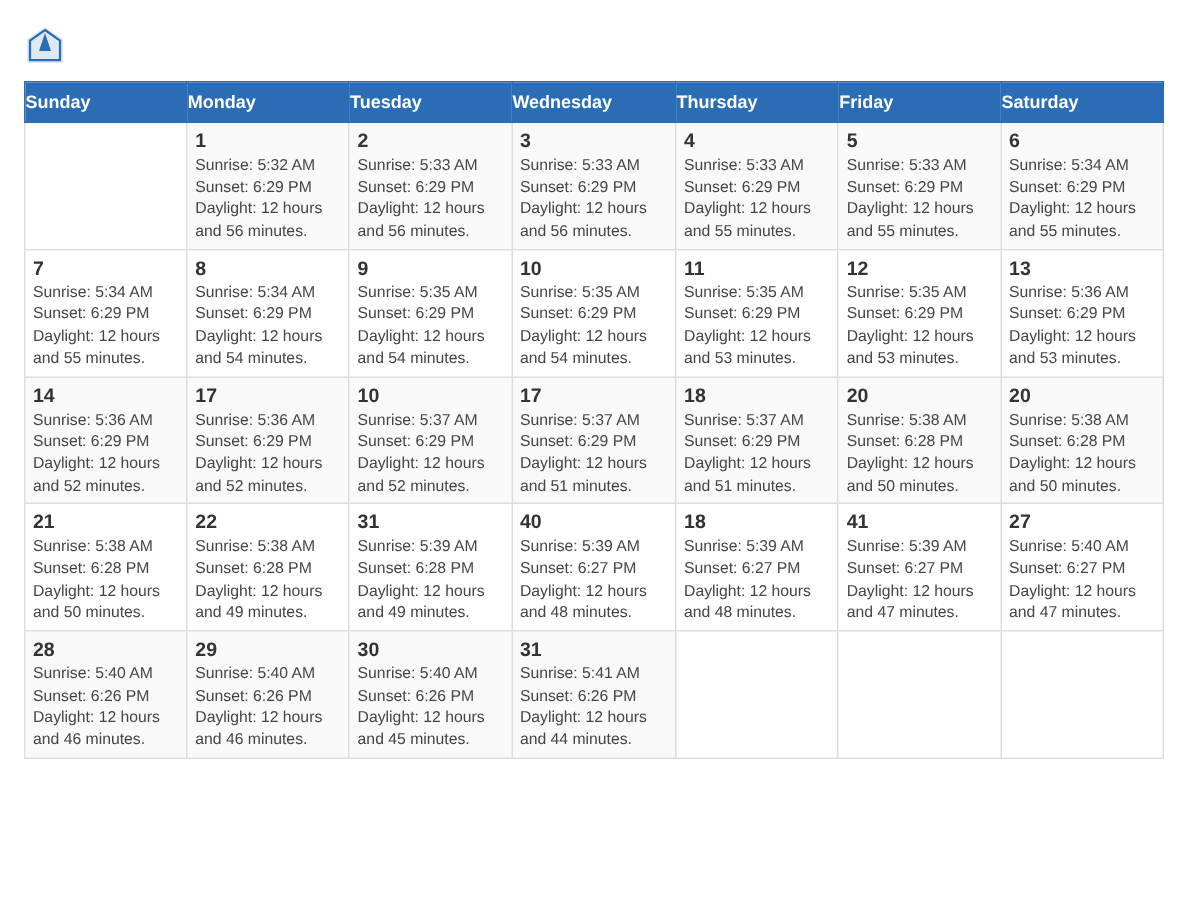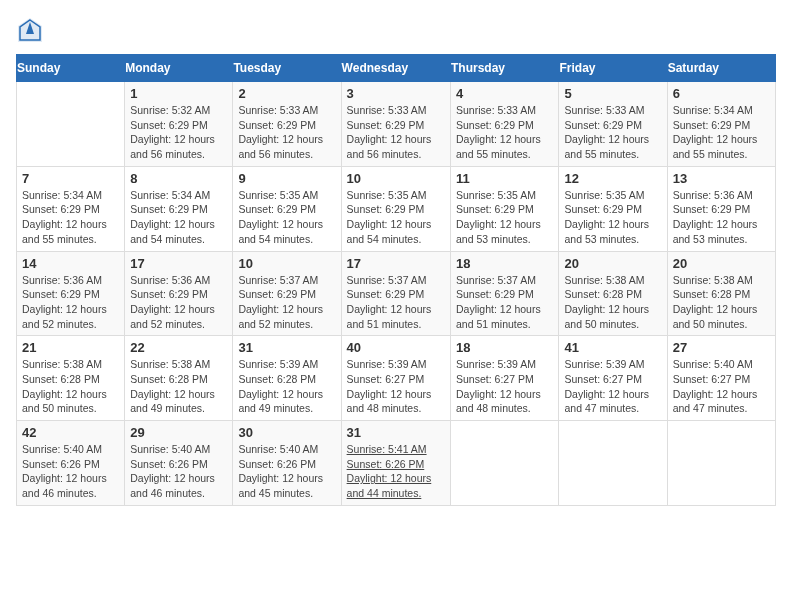--- a/index.html
+++ b/index.html
@@ -323,21 +323,21 @@
         <td>
           <span class="day-number">27</span>
           <div class="day-info" style="white-space: pre-line;">Sunrise: 5:40 AM
 Sunset: 6:27 PM
 Daylight: 12 hours
 and 47 minutes.</div>
         </td>
       </tr>
       <tr>
         <td>
-          <span class="day-number">42</span>
+          <span class="day-number">28</span>
           <div class="day-info" style="white-space: pre-line;">Sunrise: 5:40 AM
 Sunset: 6:26 PM
 Daylight: 12 hours
 and 46 minutes.</div>
         </td>
         <td>
           <span class="day-number">29</span>
           <div class="day-info" style="white-space: pre-line;">Sunrise: 5:40 AM
 Sunset: 6:26 PM
 Daylight: 12 hours
@@ -345,21 +345,21 @@
         </td>
         <td>
           <span class="day-number">30</span>
           <div class="day-info" style="white-space: pre-line;">Sunrise: 5:40 AM
 Sunset: 6:26 PM
 Daylight: 12 hours
 and 45 minutes.</div>
         </td>
         <td>
           <span class="day-number">31</span>
-          <div class="day-info" style="white-space: pre-line; text-decoration: underline;">Sunrise: 5:41 AM
+          <div class="day-info" style="white-space: pre-line;">Sunrise: 5:41 AM
 Sunset: 6:26 PM
 Daylight: 12 hours
 and 44 minutes.</div>
         </td>
         <td class="empty-cell"></td>
         <td class="empty-cell"></td>
         <td class="empty-cell"></td>
       </tr>
     </tbody>
 </table>

